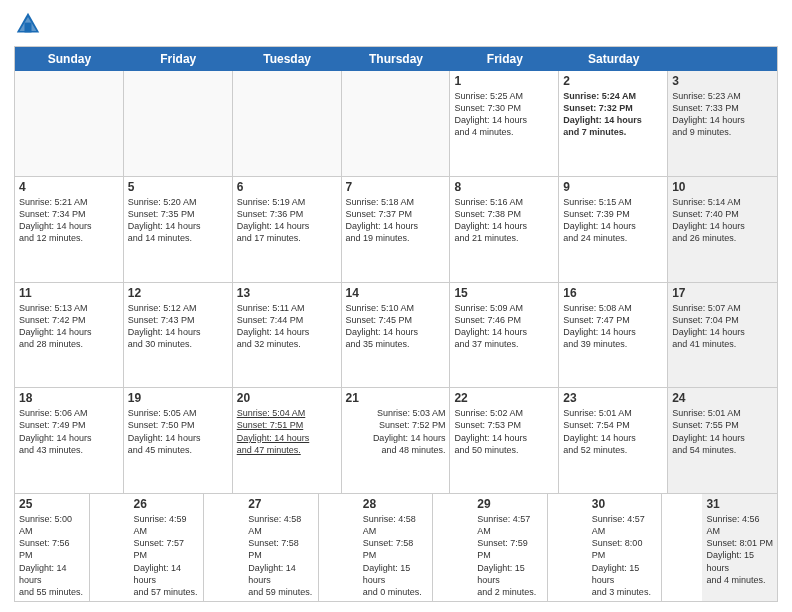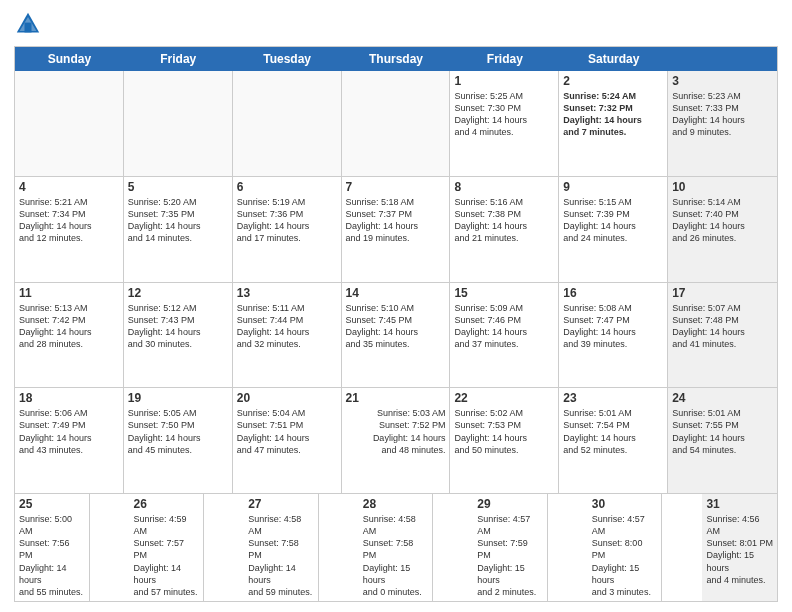--- a/index.html
+++ b/index.html
@@ -272,21 +272,21 @@
           <div class="cal-cell">
             <div class="day-num">16</div>
             <div class="cell-detail" style="white-space: pre-line;">Sunrise: 5:08 AM
 Sunset: 7:47 PM
 Daylight: 14 hours
 and 39 minutes.</div>
           </div>
           <div class="cal-cell shaded">
             <div class="day-num">17</div>
             <div class="cell-detail" style="white-space: pre-line;">Sunrise: 5:07 AM
-Sunset: 7:48 PM
+Sunset: 7:04 PM
 Daylight: 14 hours
 and 41 minutes.</div>
           </div>
         </div>
         <div class="cal-row">
           <div class="cal-cell">
             <div class="day-num">18</div>
             <div class="cell-detail" style="white-space: pre-line;">Sunrise: 5:06 AM
 Sunset: 7:49 PM
 Daylight: 14 hours
@@ -294,21 +294,21 @@
           </div>
           <div class="cal-cell">
             <div class="day-num">19</div>
             <div class="cell-detail" style="white-space: pre-line;">Sunrise: 5:05 AM
 Sunset: 7:50 PM
 Daylight: 14 hours
 and 45 minutes.</div>
           </div>
           <div class="cal-cell">
             <div class="day-num">20</div>
-            <div class="cell-detail" style="white-space: pre-line;">Sunrise: 5:04 AM
+            <div class="cell-detail" style="white-space: pre-line; text-decoration: underline;">Sunrise: 5:04 AM
 Sunset: 7:51 PM
 Daylight: 14 hours
 and 47 minutes.</div>
           </div>
           <div class="cal-cell">
             <div class="day-num">21</div>
             <div class="cell-detail" style="white-space: pre-line; text-align: right;">Sunrise: 5:03 AM
 Sunset: 7:52 PM
 Daylight: 14 hours
 and 48 minutes.</div>

